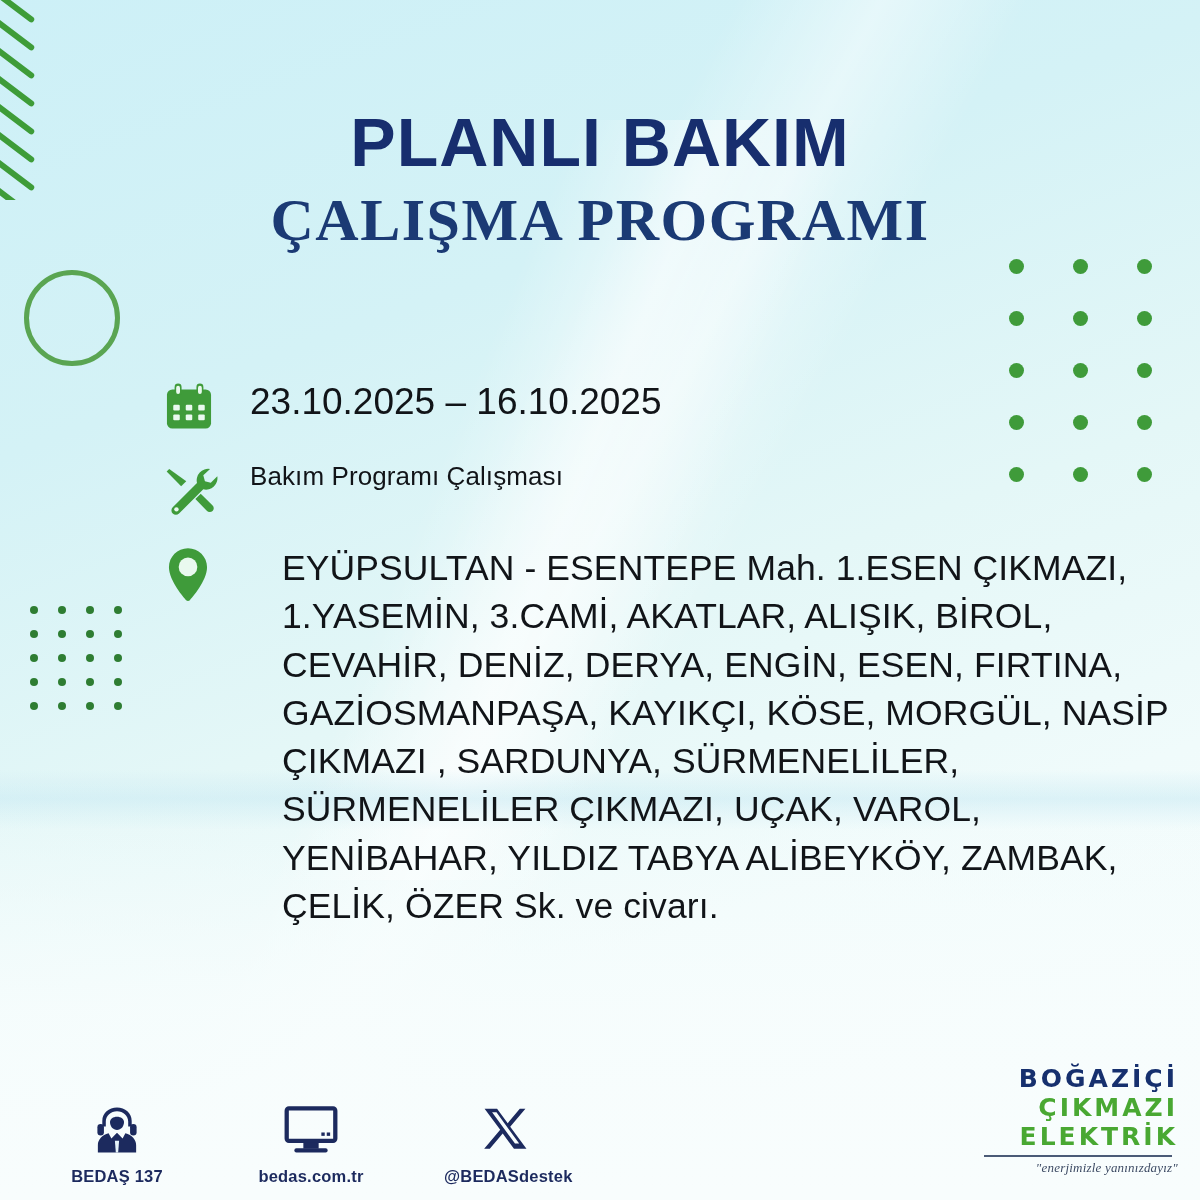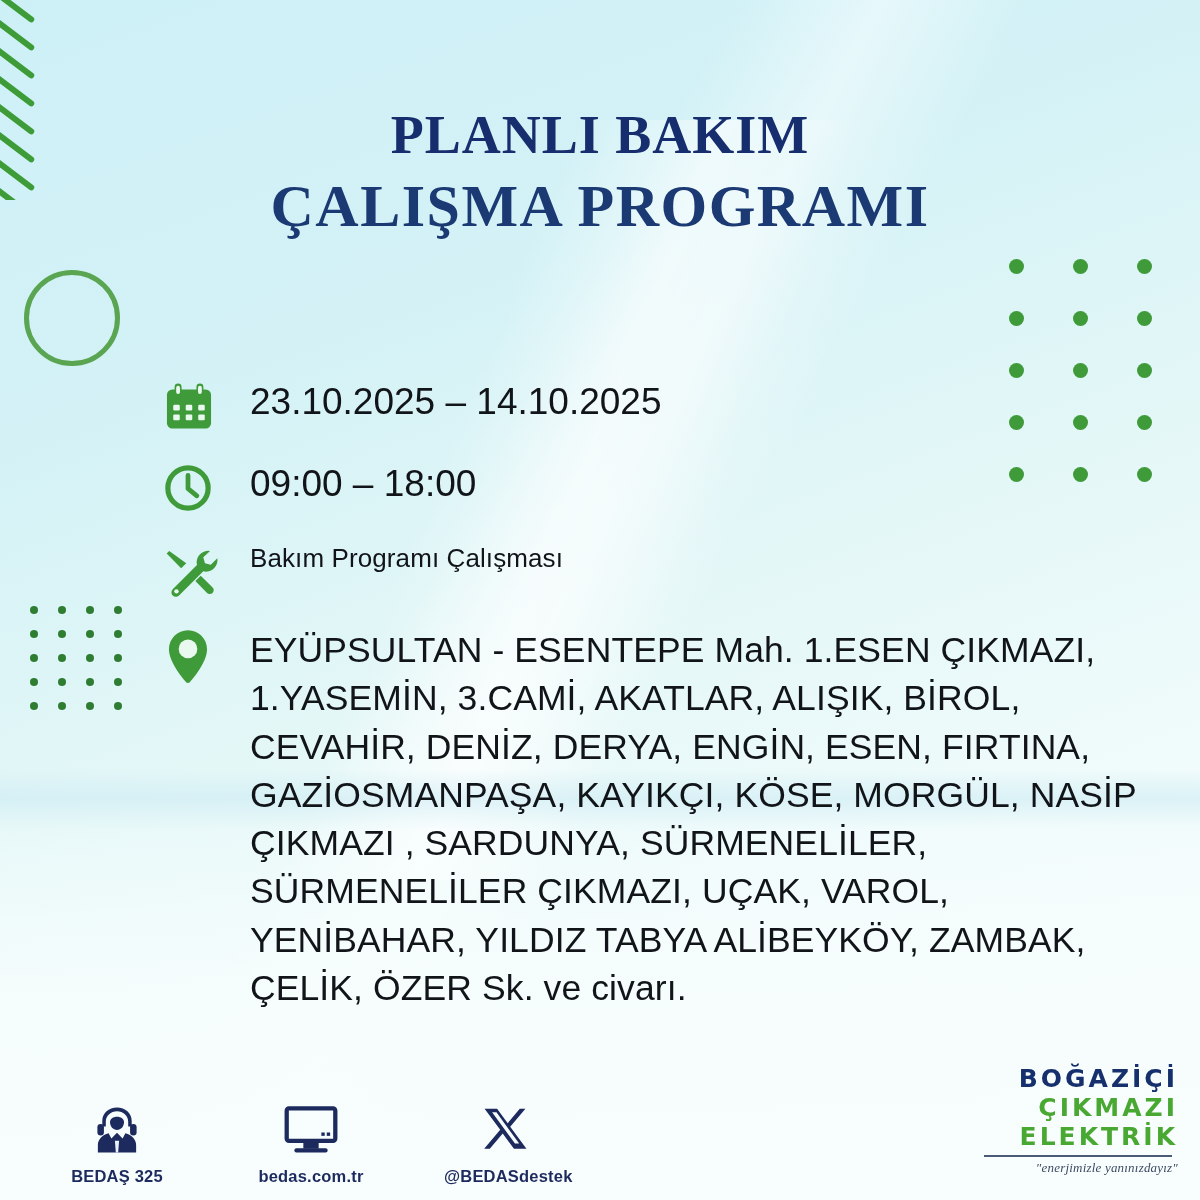--- a/index.html
+++ b/index.html
@@ -82,23 +82,23 @@
     left:20px; top:598px;
     grid-template-columns:repeat(4, 28px);
     grid-template-rows:repeat(5, 24px);
     justify-items:center; align-items:center;
   }
   #dots-left span { width:8px; height:8px; background:#2e7d32; }
 
   
   .header { position:absolute; left:0; top:108px; width:1200px; text-align:center; }
   .title-main {
-    font-family:Liberation Serif, serif;
+    font-family:Liberation Sans, sans-serif;
     font-weight:bold;
-    font-size:54px;
+    font-size:68px;
     letter-spacing:1px;
     color:#172e6e;
     line-height:1.02;
     white-space:nowrap;
   }
   .title-sub {
     font-family:Liberation Serif, serif;
     font-weight:bold;
     font-size:60px;
     letter-spacing:1.5px;
@@ -120,20 +120,21 @@
     letter-spacing:.1px;
   }
   #row-date  { margin-bottom:26px; }
   #row-time  { margin-bottom:28px; }
   #row-work  { margin-bottom:26px; }
   #row-date .txt, #row-time .txt { font-size:37px; letter-spacing:0; }
   #row-addr .txt {
     font-size:35.5px;
     line-height:1.36;
     max-width:930px;
+    margin-left:32px;
   }
 
   
   .footer {
     position:absolute; left:56px; bottom:14px;
     display:flex; align-items:flex-end; gap:72px;
   }
   .fitem { width:122px; text-align:center; }
   .fitem .gl { height:62px; display:flex; align-items:center; justify-content:center; }
   .fitem .lbl {
@@ -248,32 +249,23 @@
           <rect x="6.3" y="2.6" width="1.7" height="3.6" rx=".85" fill="#e9f9ef"></rect>
           <rect x="16" y="2.6" width="1.7" height="3.6" rx=".85" fill="#e9f9ef"></rect>
           <rect x="5.0" y="11.0" width="2.9" height="2.6" rx=".5" fill="#e9f9ef"></rect>
           <rect x="10.55" y="11.0" width="2.9" height="2.6" rx=".5" fill="#e9f9ef"></rect>
           <rect x="16.1" y="11.0" width="2.9" height="2.6" rx=".5" fill="#e9f9ef"></rect>
           <rect x="5.0" y="15.3" width="2.9" height="2.6" rx=".5" fill="#e9f9ef"></rect>
           <rect x="10.55" y="15.3" width="2.9" height="2.6" rx=".5" fill="#e9f9ef"></rect>
           <rect x="16.1" y="15.3" width="2.9" height="2.6" rx=".5" fill="#e9f9ef"></rect>
         </svg>
       </div>
-      <div class="txt">23.10.2025 – 14.10.2025</div>
-    </div>
-
-    <div class="row" id="row-time">
-      <div class="ico">
-        <svg width="52" height="52" viewBox="0 0 24 24" aria-hidden="true">
-          <circle cx="12" cy="12" r="9.3" fill="none" stroke="#3f9b3a" stroke-width="2.4"></circle>
-          <path d="M12 6.2 V12.3 L16.1 15.6" fill="none" stroke="#3f9b3a" stroke-width="2.2" stroke-linecap="round" stroke-linejoin="round"></path>
-        </svg>
-      </div>
-      <div class="txt">09:00 – 18:00</div>
-    </div>
+      <div class="txt">23.10.2025 – 16.10.2025</div>
+    </div>
+
 
     <div class="row" id="row-work">
       <div class="ico">
         <svg width="56" height="56" viewBox="0 0 24 24" aria-hidden="true">
           <g fill="#3f9b3a">
             <path d="M20.6 3.0a4.9 4.9 0 0 0-5.6 6.0L4.6 19.4a1.9 1.9 0 1 0 2.7 2.7L17.7 11.7a4.9 4.9 0 0 0 6.0-5.6l-2.8 2.8-2.5-.7-.7-2.5 2.9-2.7z"></path>
             <path d="M3.1 3.0 2.0 4.1l6.2 6.3 2.2-2.2z"></path>
             <path d="M16.6 13.6l-2.3 2.3 4.9 5.0a1.7 1.7 0 1 0 2.4-2.4z"></path>
             <circle cx="6.2" cy="20.3" r=".95" fill="#e9f9ef"></circle>
           </g>
@@ -302,21 +294,21 @@
           <g fill="#1c2a5e">
             <path d="M12 2.4c-3.5 0-6.3 2.5-6.3 5.7v2.4h1.5V8.4c0-2.5 2.2-4.4 4.8-4.4s4.8 1.9 4.8 4.4v2.1h1.5V8.1c0-3.2-2.8-5.7-6.3-5.7z"></path>
             <rect x="3.6" y="9.4" width="2.8" height="5.0" rx="1.4"></rect>
             <rect x="17.6" y="9.4" width="2.8" height="5.0" rx="1.4"></rect>
             <path d="M9.0 8.6c0 1.9 1.3 3.4 3.0 3.4s3.0-1.5 3.0-3.4c0-1.4-1.3-2.3-3.0-2.3S9.0 7.2 9.0 8.6z"></path>
             <path d="M12 13.2 9.6 15.6 8.4 13.4c-2.8.8-4.6 2.7-4.6 5.1v3.1h16.4v-3.1c0-2.4-1.8-4.3-4.6-5.1l-1.2 2.2z"></path>
             <path d="M11.1 16.6h1.8l-.4 5.0h-1.0z" fill="#e6f3fa"></path>
           </g>
         </svg>
       </div>
-      <div class="lbl">BEDAŞ 325</div>
+      <div class="lbl">BEDAŞ 137</div>
     </div>
 
     <div class="fitem">
       <div class="gl">
         <svg width="62" height="54" viewBox="0 0 26 24" aria-hidden="true">
           <g fill="none" stroke="#1c2a5e" stroke-width="1.9">
             <rect x="2.2" y="2.4" width="21.6" height="14.4" rx="1.0"></rect>
           </g>
           <rect x="9.6" y="17.6" width="6.8" height="2.7" fill="#1c2a5e"></rect>
           <rect x="5.6" y="20.1" width="14.8" height="1.9" rx=".9" fill="#1c2a5e"></rect>

